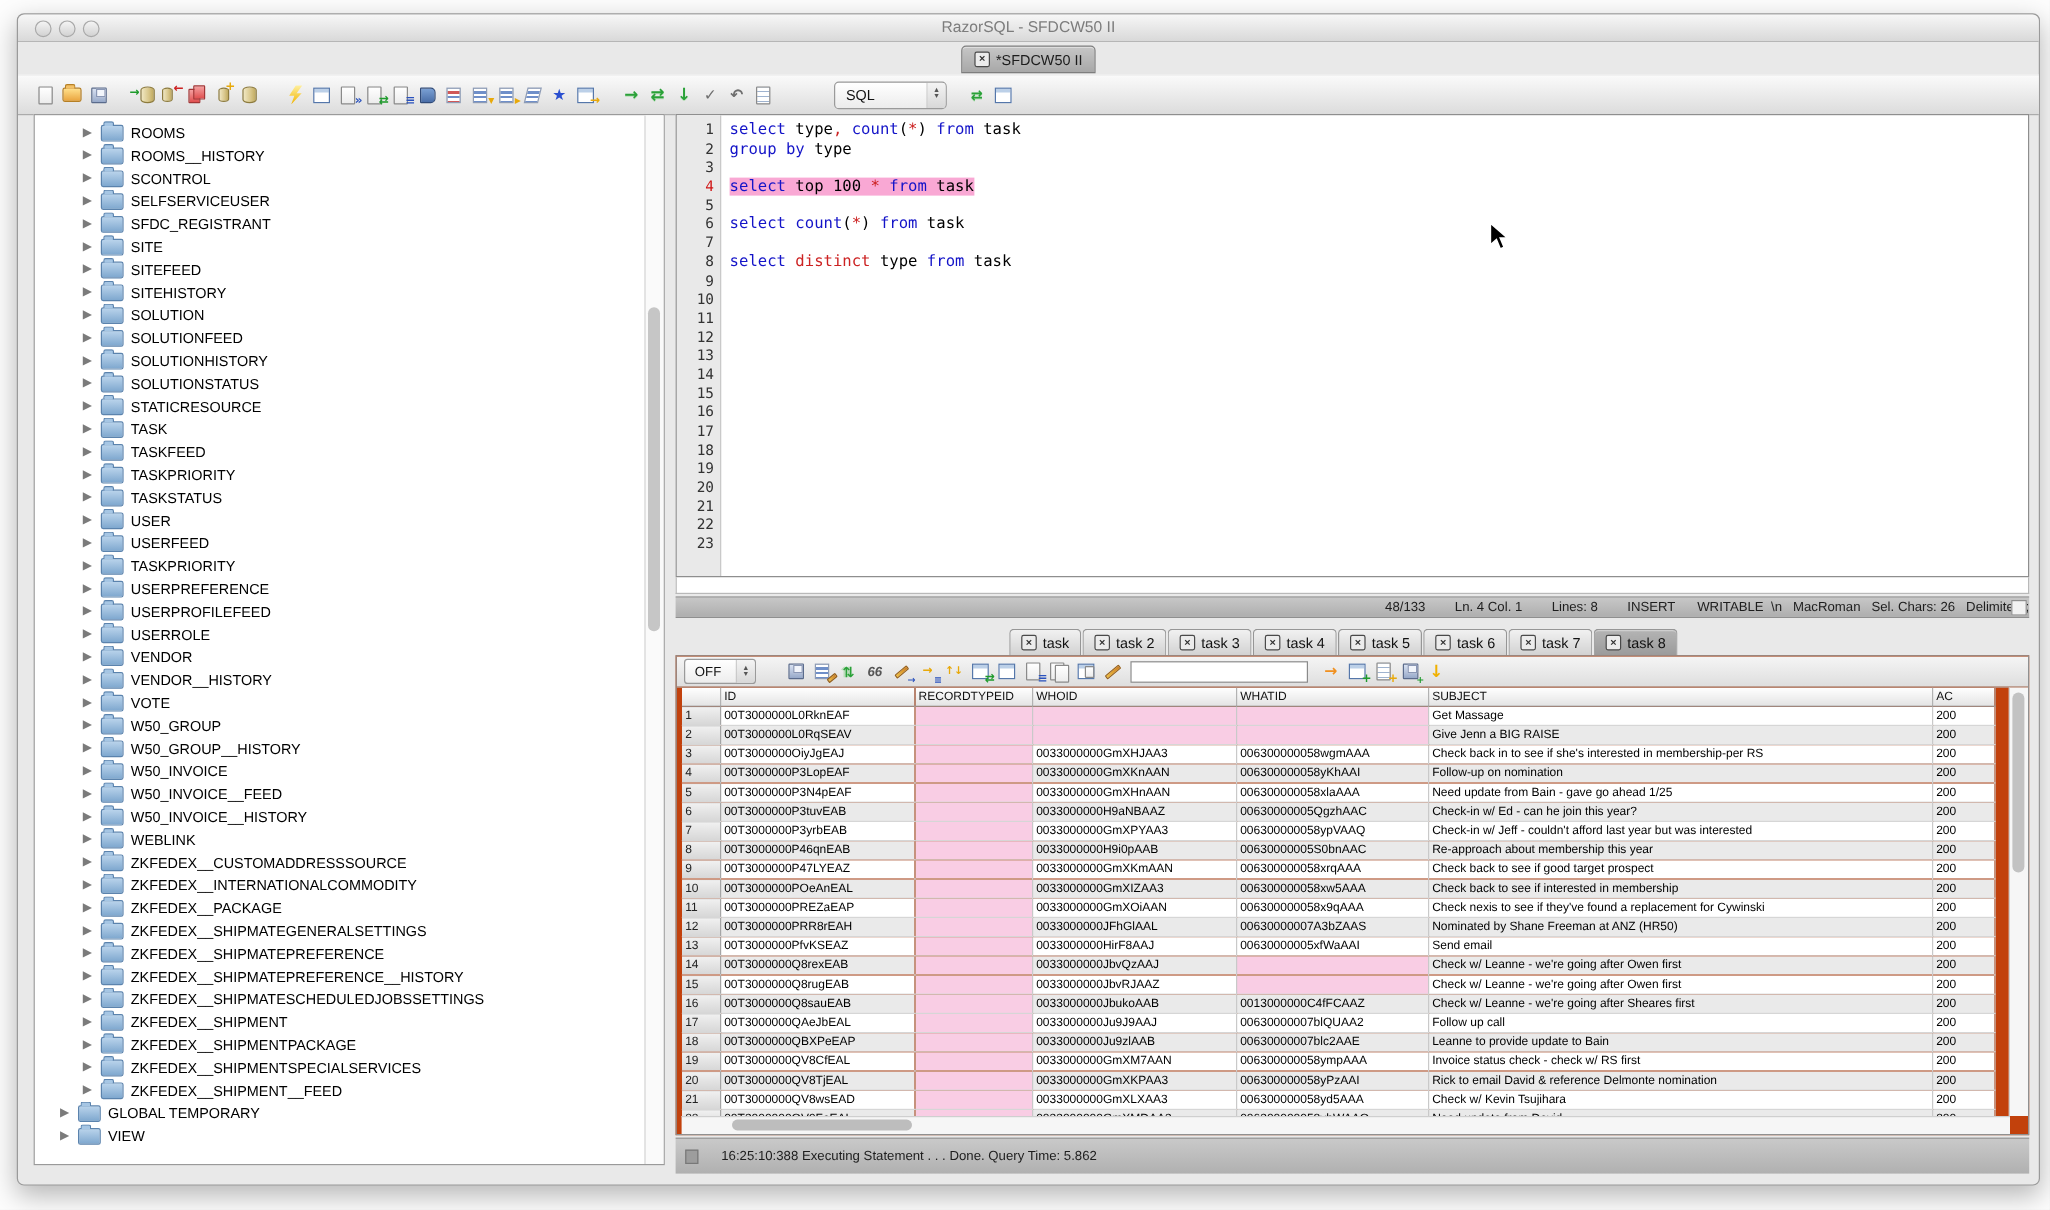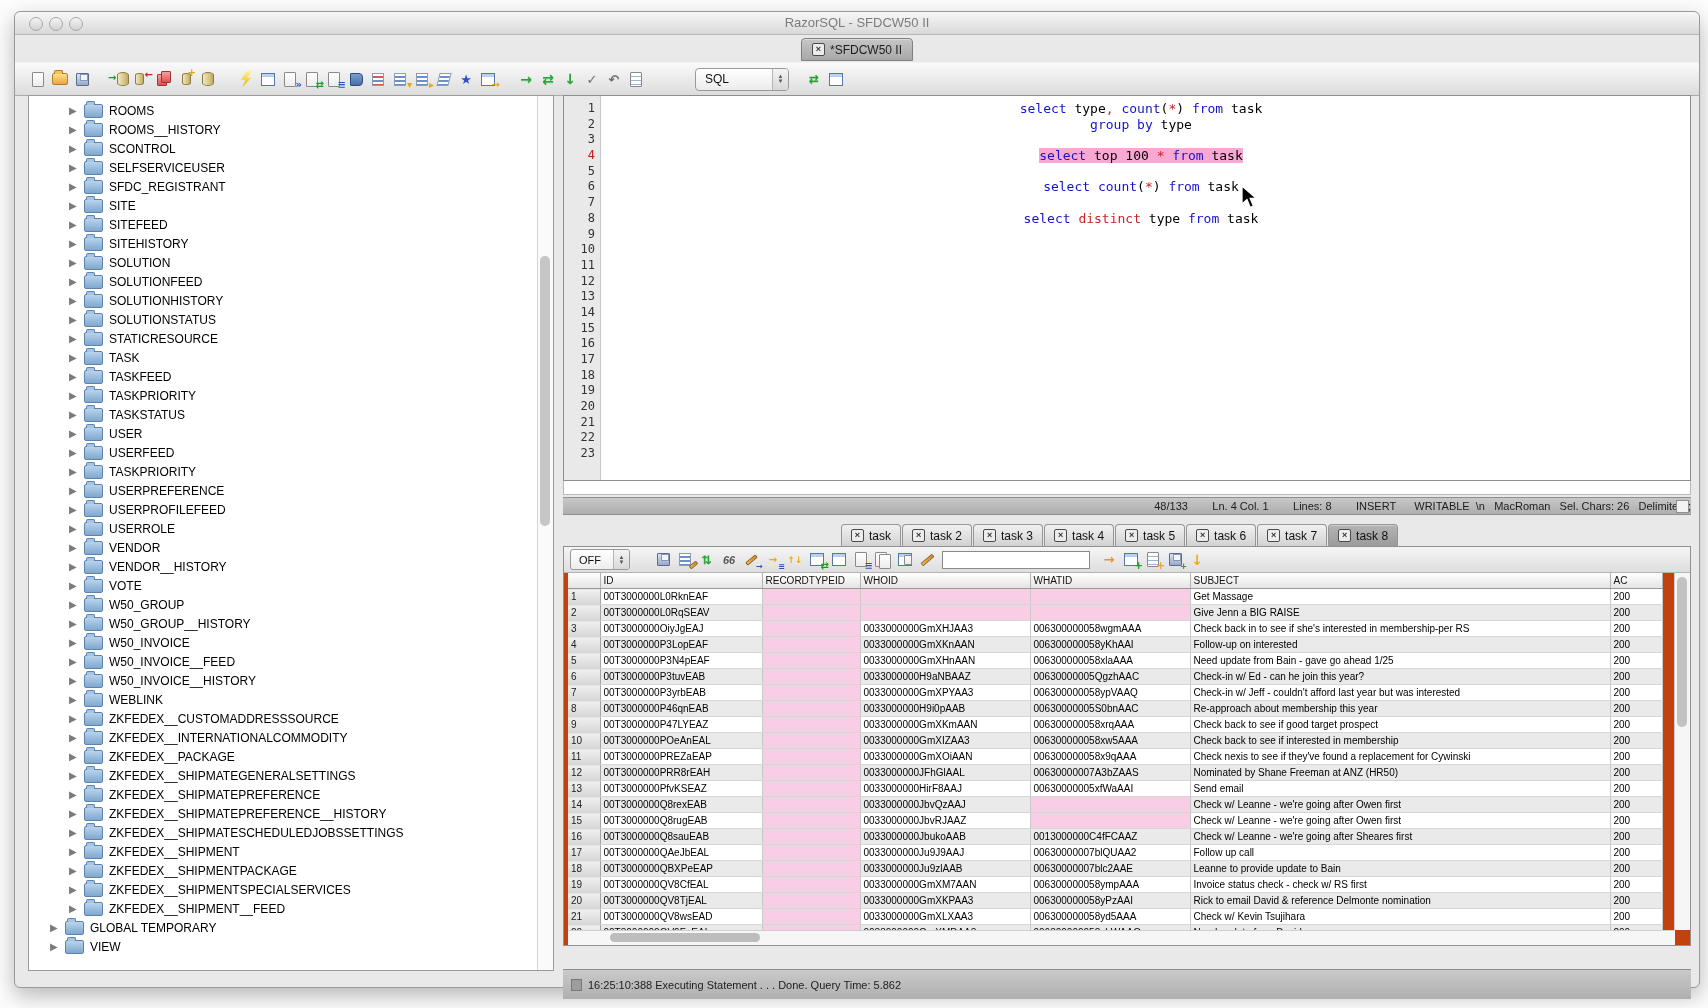--- a/index.html
+++ b/index.html
@@ -79,21 +79,21 @@
   .tfold:before{content:"";position:absolute;left:1px;top:-4px;width:7px;height:3px;background:#a6c6e4;
     border:1px solid #5b83ad;border-bottom:none;border-radius:2px 2px 0 0;}
   .vsb{position:absolute;right:0;top:0;bottom:0;width:15px;background:#fafafa;border-left:1px solid #d5d5d5;}
   .vsb .thumb{position:absolute;left:2px;width:10px;border-radius:5px;background:#c6c6c6;}
   
   .rightpanel{position:absolute;left:548px;top:83px;width:1128px;}
   .editor{position:relative;height:384px;background:#fff;border:1px solid #8e8e8e;display:flex;overflow:hidden;}
   .gutter{width:36px;background:#e9e9e9;border-right:1px solid #c9c9c9;padding-top:5px;flex:none;}
   .gutter .num{height:15.7px;font:12px "DejaVu Sans Mono",monospace;color:#333;text-align:right;padding-right:5px;}
   .gutter .num.red{color:#d01616;}
-  .code{flex:1;padding:5px 16px 0 7px;text-align:center;}
+  .code{flex:1;padding:5px 16px 0 7px;}
   .cline{height:15.7px;font:13px "DejaVu Sans Mono",monospace;color:#000;white-space:pre;}
   .ck{color:#1414c8;}
   .cs{color:#cc2222;}
   .selspan{background:#f9a8d4;}
   .hstrip{height:13px;background:#fff;border:1px solid #b9b9b9;border-top:none;}
   .estatus{height:16px;background:linear-gradient(#c7c7c7,#aeaeae);border-top:1px solid #8f8f8f;
     border-bottom:1px solid #8f8f8f;position:relative;margin-top:2px;}
   .estatus .txt{text-align:right;font-size:11px;line-height:16px;color:#1d1d1d;white-space:pre;}
   .grip{position:absolute;right:2px;top:2px;width:11px;height:11px;background:#f2f2f2;border:1px solid #8f8f8f;}
   .tabsrow{height:23px;margin-top:8px;display:flex;align-items:flex-end;padding-left:278px;}
@@ -117,22 +117,22 @@
   table.grid td{height:15px;border-right:1px solid #c9c9c9;border-bottom:1px solid #d6d6d6;
     padding:0 3px;white-space:nowrap;overflow:hidden;color:#000;background:#fff;}
   table.grid tr:nth-child(even) td{background:#eaeaea;}
   table.grid td.rn{background:linear-gradient(#f0f0f0,#d6d6d6)!important;border-right:1px solid #a5a5a5;
     color:#222;}
   table.grid td.pink{background:#f9cde4!important;}
   .rvsb{position:absolute;right:0;top:26px;bottom:15px;width:15px;background:#f6f6f6;border-left:1px solid #cfcfcf;}
   .rvsb .thumb{position:absolute;left:2px;top:4px;height:150px;width:10px;border-radius:5px;background:#c2c2c2;}
   .rhsb{position:absolute;left:4px;right:15px;bottom:0;height:14px;background:#f6f6f6;border-top:1px solid #cfcfcf;}
   .rhsb .thumb{position:absolute;left:42px;top:2px;width:150px;height:9px;border-radius:5px;background:#bdbdbd;}
-  .bottombar{height:29px;margin-top:23px;background:linear-gradient(#c9c9c9,#b0b0b0);
-    border-top:1px solid #8e8e8e;display:flex;align-items:center;gap:6px;padding-left:8px;
+  .bottombar{height:29px;margin-top:2px;background:linear-gradient(#c9c9c9,#b0b0b0);
+    border-top:1px solid #8e8e8e;display:flex;align-items:center;gap:19px;padding-left:8px;
     font-size:11px;color:#1d1d1d;}
   .sqicon{width:9px;height:10px;background:#9d9d9d;border:1px solid #787878;flex:none;}
   
   .cursor{position:absolute;left:1240px;top:185px;z-index:50;pointer-events:none;}
 </style>
 </head>
 <body>
 
 <div class="window">
 
@@ -719,21 +719,21 @@
                 <td>006300000058wgmAAA</td>
                 <td>Check back in to see if she's interested in membership-per RS</td>
                 <td>200</td>
               </tr>
               <tr>
                 <td class="rn">4</td>
                 <td>00T3000000P3LopEAF</td>
                 <td class="pink"></td>
                 <td>0033000000GmXKnAAN</td>
                 <td>006300000058yKhAAI</td>
-                <td>Follow-up on interested</td>
+                <td>Follow-up on nomination</td>
                 <td>200</td>
               </tr>
               <tr>
                 <td class="rn">5</td>
                 <td>00T3000000P3N4pEAF</td>
                 <td class="pink"></td>
                 <td>0033000000GmXHnAAN</td>
                 <td>006300000058xlaAAA</td>
                 <td>Need update from Bain - gave go ahead 1/25</td>
                 <td>200</td>

